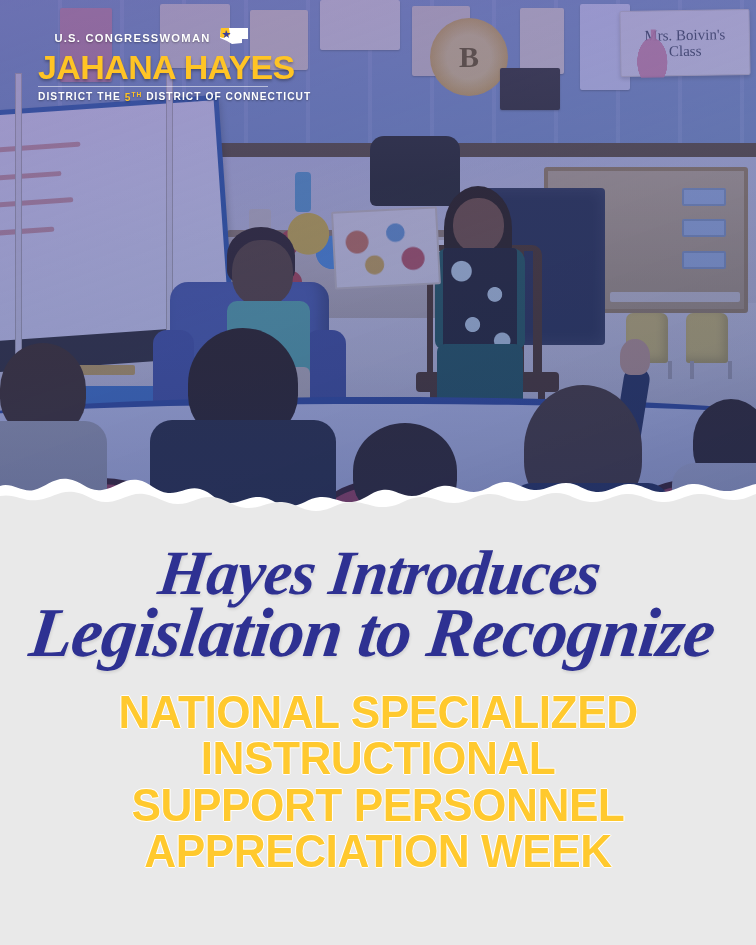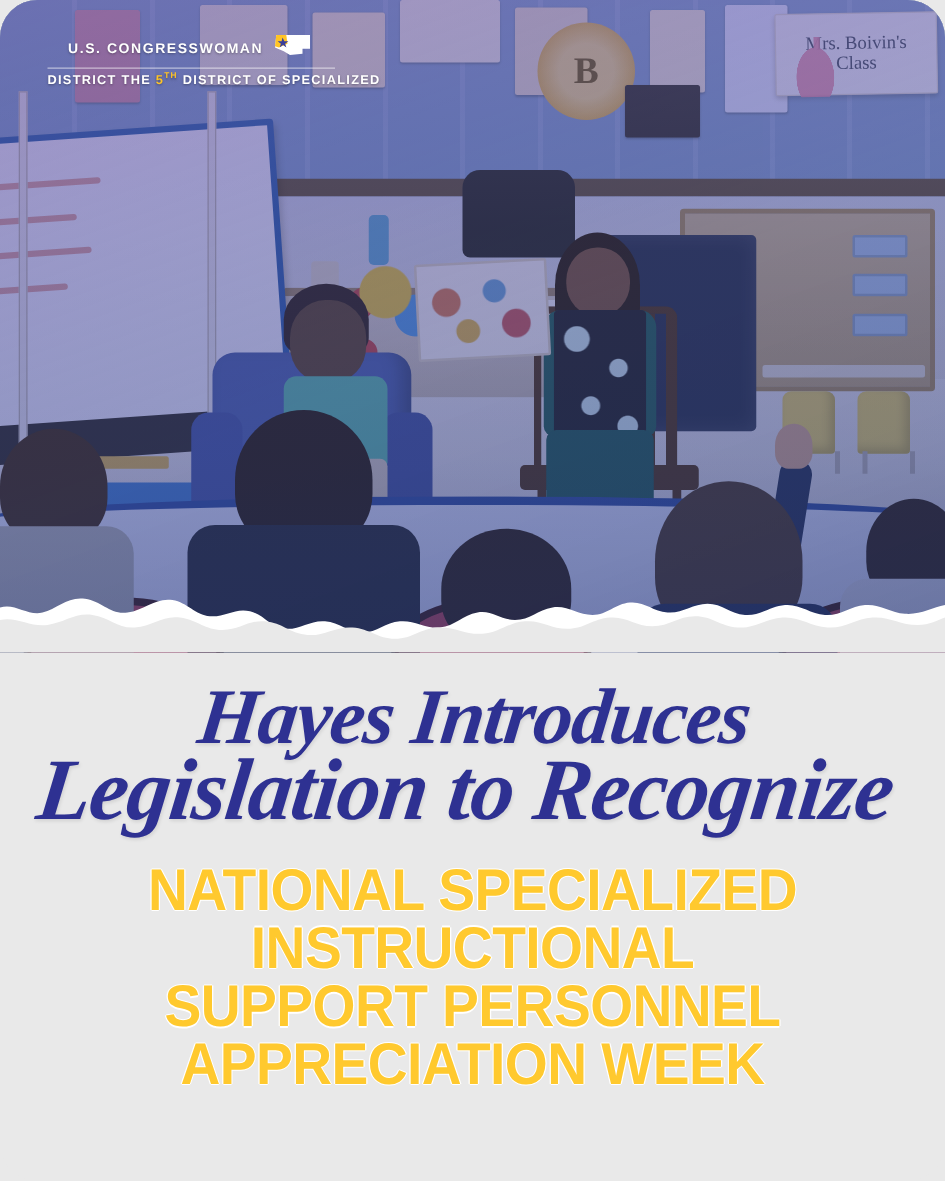--- a/index.html
+++ b/index.html
@@ -8,21 +8,20 @@
     width:756px; height:945px;
     background:#e9e9e9;
     font-family:"Liberation Sans", sans-serif;
     overflow:hidden;
   }
   .poster {
     position:relative;
     width:756px; height:945px;
     background:#e9e9e9;
     overflow:hidden;
-    border-radius:30px;
   }
 
   
   .photo-area {
     position:absolute;
     top:0; left:0;
     width:756px; height:522px;
     overflow:hidden;
     background:#6a6f9a;
   }
@@ -499,22 +498,23 @@
       <div class="logo-top">
         <span class="logo-eyebrow">U.S. CONGRESSWOMAN</span>
         <span class="ct-icon">
           <svg width="34" height="20" viewBox="0 0 34 20">
             <path d="M3,2 L30,2 L30,13 L24,13 L24,17 L14,18 L9,15 L2,12 Z" fill="#ffffff"></path>
             <path d="M3,2 L11,2 L12,9 L5,12 L2,11 Z" fill="#FFC425"></path>
             <path d="M8,4 l1.5,3 h3.2 l-2.6,1.9 1,3.1 -2.7-2 -2.7,2 1-3.1 -2.6-1.9 h3.2 z" fill="#3b3f99"></path>
           </svg>
         </span>
       </div>
+      <div class="logo-name">JAHANA HAYES</div>
       <div class="logo-rule"></div>
-      <div class="logo-sub"><span>DISTRICT THE </span><span class="ordinal"><span>5</span><sup>TH</sup></span><span> DISTRICT OF SPECIALIZED</span></div>
+      <div class="logo-sub"><span>DISTRICT THE </span><span class="ordinal"><span>5</span><sup>TH</sup></span><span> DISTRICT OF CONNECTICUT</span></div>
     </div>
   </div>
 
   <div class="content">
     <div class="script">
       <span class="s1">Hayes Introduces</span>
       <span class="s2">Legislation to Recognize</span>
     </div>
     <div class="headline">
       <span>NATIONAL SPECIALIZED</span>

